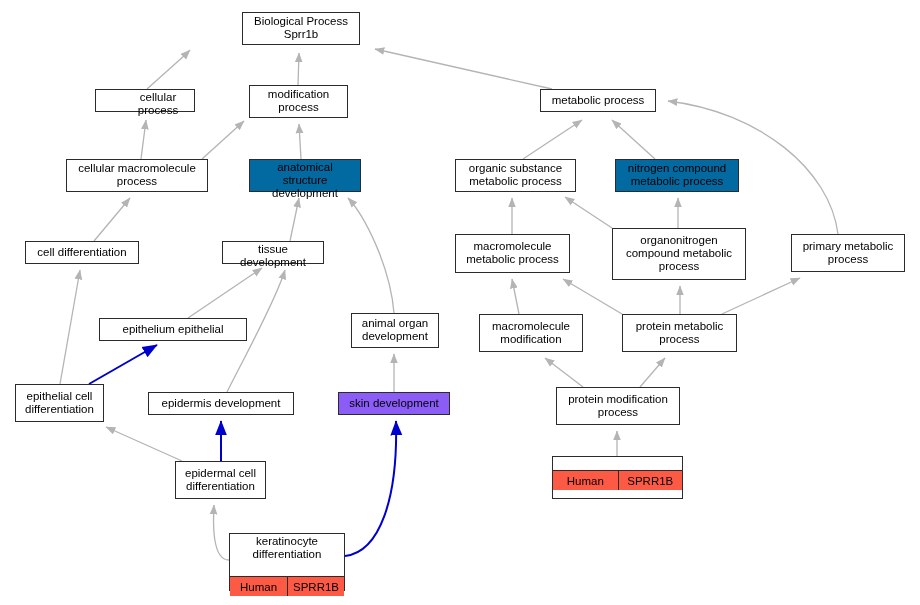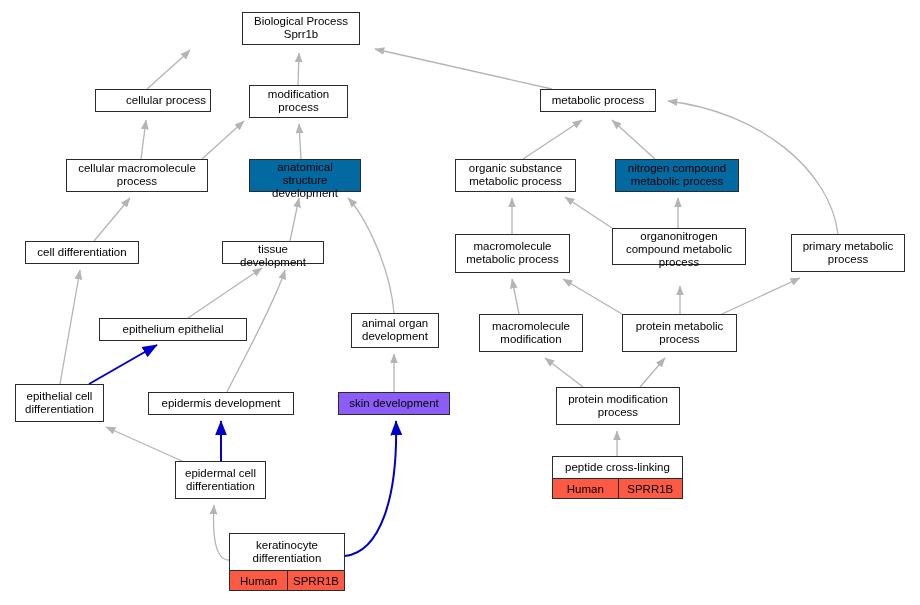--- a/index.html
+++ b/index.html
@@ -31,20 +31,21 @@
     color:#000000;
     padding:1px 4px 2px 4px;
     white-space:pre-line;
     letter-spacing:0px;
   }
   .gene-row{
     display:flex;
     border-top:1.3px solid #2b2b2b;
     height:19px;
     flex:0 0 19px;
+    margin-top:13px;
   }
   .gene-cell{
     flex:1 1 50%;
     display:flex;align-items:center;justify-content:center;
     font-size:11.5px;
     color:#000000;
     box-sizing:border-box;
   }
   .gene-cell.second{border-left:1.3px solid #2b2b2b;}
 </style>
@@ -95,21 +96,21 @@
         <path d="M 229 560 C 212 560 213 523 214 505" fill="none" stroke="#b4b4b4" stroke-width="1.3" marker-end="url(#arrow-default)"></path>
         <path d="M 345 556 C 380 552 398 498 396 421" fill="none" stroke="#0000cc" stroke-width="2" marker-end="url(#arrow-highlight)"></path>
       </g>
   </svg>
 
   <div id="node-layer">
       <div class="node" style="left: 242px; top: 12px; width: 118px; height: 33px; border-color: rgb(43, 43, 43); background: rgb(255, 255, 255);">
         <div class="node-label" style="color: rgb(0, 0, 0);">Biological Process
 Sprr1b</div>
       </div>
-      <div class="node" style="left: 95px; top: 89px; width: 116px; height: 23px; border-color: rgb(43, 43, 43); background: rgb(255, 255, 255); padding-left: 26px;">
+      <div class="node" style="left: 95px; top: 89px; width: 100px; height: 23px; border-color: rgb(43, 43, 43); background: rgb(255, 255, 255); padding-left: 26px;">
         <div class="node-label" style="color: rgb(0, 0, 0);">cellular process</div>
       </div>
       <div class="node" style="left: 249px; top: 85px; width: 99px; height: 33px; border-color: rgb(43, 43, 43); background: rgb(255, 255, 255);">
         <div class="node-label" style="color: rgb(0, 0, 0);">modification
 process</div>
       </div>
       <div class="node" style="left: 540px; top: 89px; width: 116px; height: 23px; border-color: rgb(43, 43, 43); background: rgb(255, 255, 255);">
         <div class="node-label" style="color: rgb(0, 0, 0);">metabolic process</div>
       </div>
       <div class="node" style="left: 66px; top: 159px; width: 142px; height: 33px; border-color: rgb(43, 43, 43); background: rgb(255, 255, 255);">
@@ -131,21 +132,21 @@
       <div class="node" style="left: 25px; top: 241px; width: 114px; height: 23px; border-color: rgb(43, 43, 43); background: rgb(255, 255, 255);">
         <div class="node-label" style="color: rgb(0, 0, 0);">cell differentiation</div>
       </div>
       <div class="node" style="left: 222px; top: 241px; width: 102px; height: 23px; border-color: rgb(43, 43, 43); background: rgb(255, 255, 255);">
         <div class="node-label" style="color: rgb(0, 0, 0);">tissue development</div>
       </div>
       <div class="node" style="left: 455px; top: 234px; width: 115px; height: 39px; border-color: rgb(43, 43, 43); background: rgb(255, 255, 255);">
         <div class="node-label" style="color: rgb(0, 0, 0);">macromolecule
 metabolic process</div>
       </div>
-      <div class="node" style="left: 612px; top: 228px; width: 134px; height: 37px; border-color: rgb(43, 43, 43); background: rgb(255, 255, 255);">
+      <div class="node" style="left: 612px; top: 228px; width: 134px; height: 52px; border-color: rgb(43, 43, 43); background: rgb(255, 255, 255);">
         <div class="node-label" style="color: rgb(0, 0, 0);">organonitrogen
 compound metabolic
 process</div>
       </div>
       <div class="node" style="left: 791px; top: 234px; width: 114px; height: 38px; border-color: rgb(43, 43, 43); background: rgb(255, 255, 255);">
         <div class="node-label" style="color: rgb(0, 0, 0);">primary metabolic
 process</div>
       </div>
       <div class="node" style="left: 99px; top: 318px; width: 148px; height: 23px; border-color: rgb(43, 43, 43); background: rgb(255, 255, 255);">
         <div class="node-label" style="color: rgb(0, 0, 0);">epithelium epithelial</div>
@@ -174,21 +175,20 @@
       </div>
       <div class="node" style="left: 556px; top: 387px; width: 124px; height: 38px; border-color: rgb(43, 43, 43); background: rgb(255, 255, 255);">
         <div class="node-label" style="color: rgb(0, 0, 0);">protein modification
 process</div>
       </div>
       <div class="node" style="left: 175px; top: 461px; width: 91px; height: 38px; border-color: rgb(43, 43, 43); background: rgb(255, 255, 255);">
         <div class="node-label" style="color: rgb(0, 0, 0);">epidermal cell
 differentiation</div>
       </div>
       <div class="node" style="left: 552px; top: 456px; width: 131px; height: 43px; border-color: rgb(43, 43, 43); background: rgb(255, 255, 255);">
-        <div class="node-label" style="color: rgb(0, 0, 0);">peptide cross-linking</div>
         <div class="gene-row" style="border-top-color: rgb(43, 43, 43);">
           <div class="gene-cell" style="background: rgb(252, 90, 68);">Human</div>
           <div class="gene-cell second" style="background: rgb(252, 90, 68); border-left-color: rgb(43, 43, 43);">SPRR1B</div>
         </div>
       </div>
       <div class="node" style="left: 229px; top: 533px; width: 116px; height: 58px; border-color: rgb(43, 43, 43); background: rgb(255, 255, 255);">
         <div class="node-label" style="color: rgb(0, 0, 0);">keratinocyte
 differentiation</div>
         <div class="gene-row" style="border-top-color: rgb(43, 43, 43);">
           <div class="gene-cell" style="background: rgb(252, 90, 68);">Human</div>

